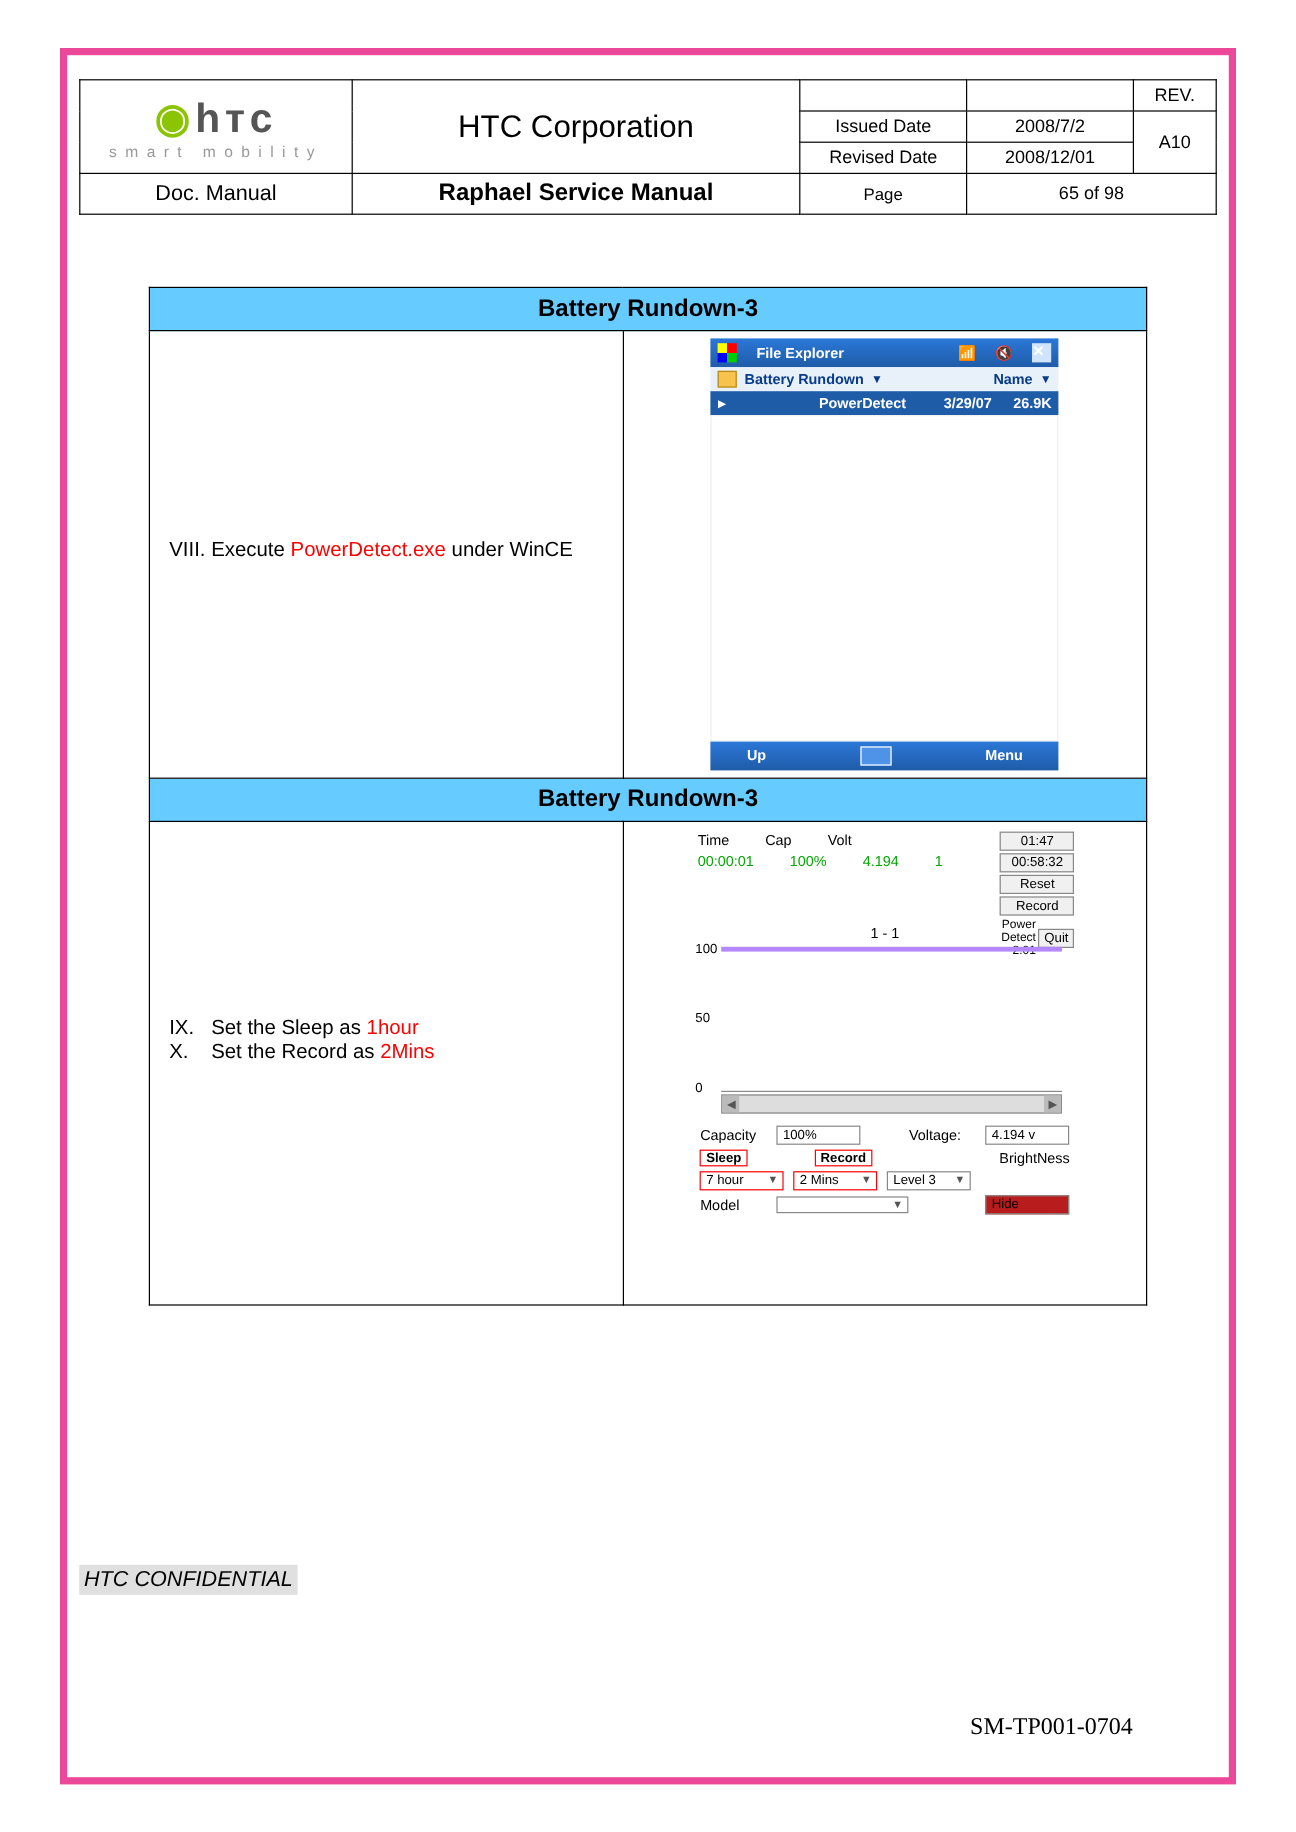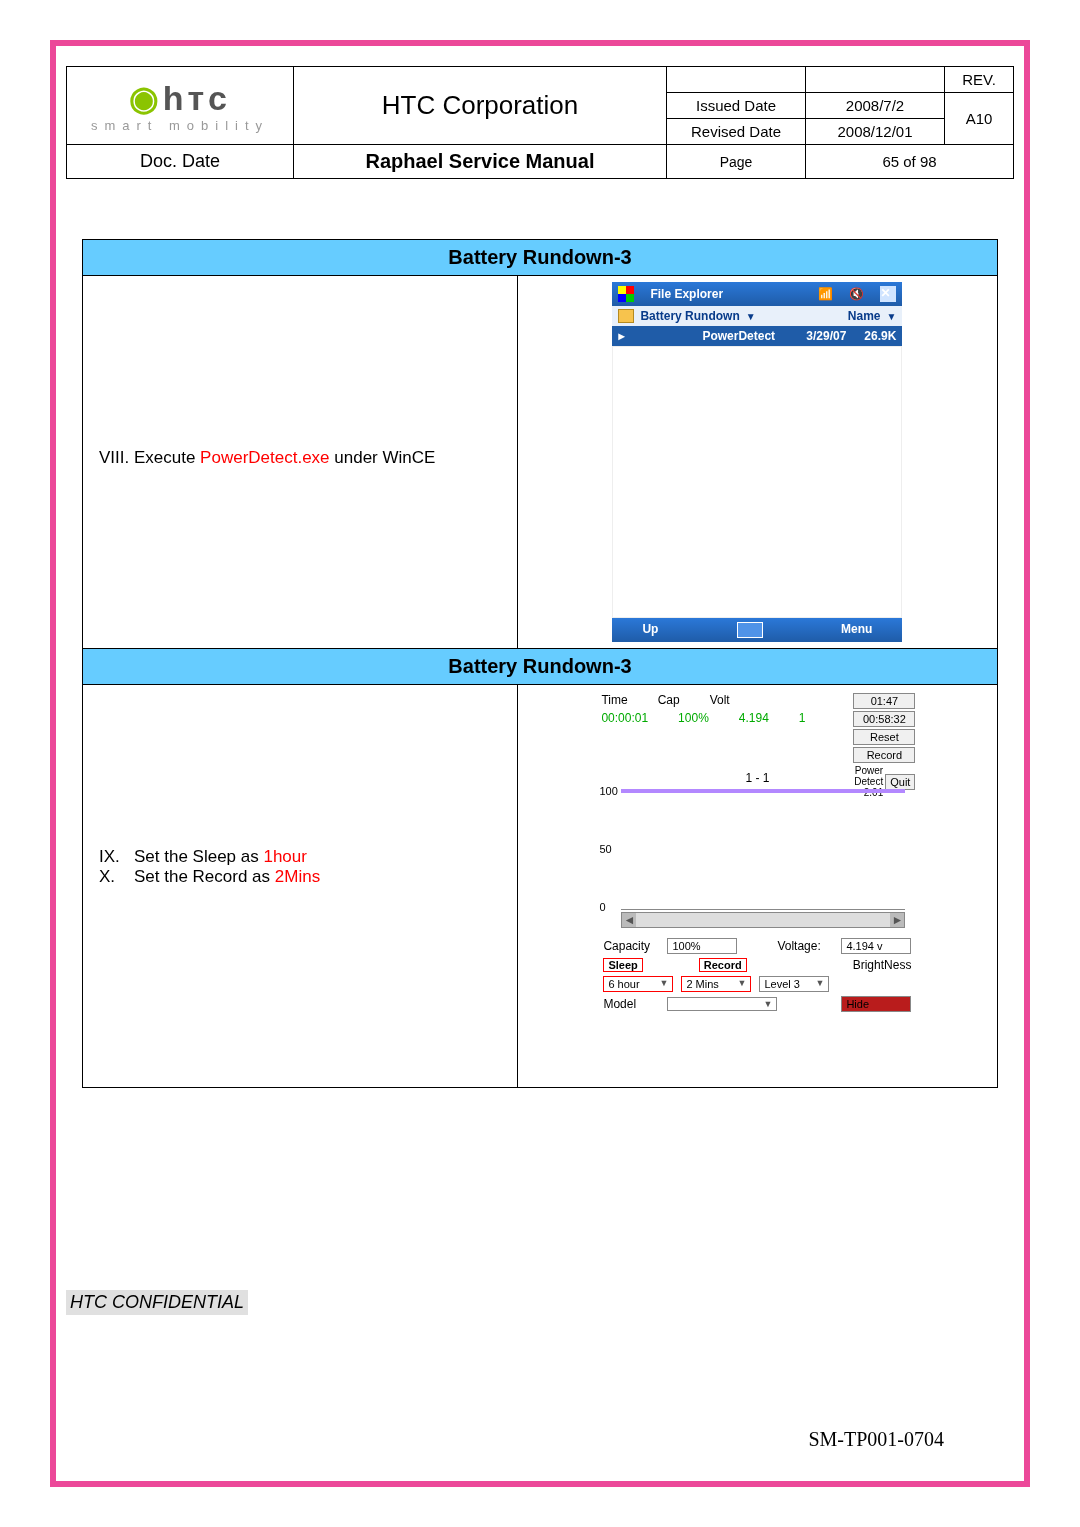--- a/index.html
+++ b/index.html
@@ -1,19 +1,19 @@
 <!DOCTYPE html>
 <html><head>
 <meta charset="utf-8">
 <style>
 body{margin:0;background:#fff;font-family:Arial,sans-serif;color:#000}
 .page{width:1080px;height:1527px;margin:0 auto;position:relative;box-sizing:border-box;padding:40px 50px}
 .outer{border:6px solid #ec4899;height:100%;box-sizing:border-box;padding:20px 10px;position:relative}
 
-.tbl{border-collapse:collapse;width:916px;margin:2px auto}
+.tbl{border-collapse:collapse;width:832px;margin:16px auto}
 .tbl td{border:1px solid #000;vertical-align:top}
 .tbl .title{background:#66ccff;text-align:center;font-weight:bold;font-size:20px;padding:6px}
 .tbl .lft{width:350px;padding:12px 16px;font-size:17px}
 .tbl .rgt{width:410px;padding:6px;text-align:center}
 .red{color:#f00}
 
 .fe{width:290px;margin:0 auto;text-align:left;font-size:12px}
 .fe-top{background:linear-gradient(#2b78d8,#1f5ca8);color:#fff;font-weight:bold;padding:4px 6px;display:flex;align-items:center;gap:16px}
 .fe-top .winflag{width:16px;height:16px;background:conic-gradient(#f00 0 25%,#0c0 25% 50%,#00f 50% 75%,#ff0 75% 100%);display:inline-block}
 .fe-top .spacer{flex:1}
@@ -73,21 +73,21 @@
 <tr>
   <td style="border:1px solid #000;padding:4px;font-size:15px;text-align:center">Issued Date</td>
   <td style="border:1px solid #000;padding:4px;font-size:15px;text-align:center">2008/7/2</td>
   <td rowspan="2" style="border:1px solid #000;text-align:center;font-size:15px">A10</td>
 </tr>
 <tr>
   <td style="border:1px solid #000;padding:4px;font-size:15px;text-align:center">Revised Date</td>
   <td style="border:1px solid #000;padding:4px;font-size:15px;text-align:center">2008/12/01</td>
 </tr>
 <tr>
-  <td style="border:1px solid #000;padding:6px;font-size:18px;text-align:center">Doc. Date</td>
+  <td style="border:1px solid #000;padding:6px;font-size:18px;text-align:center">Doc. Manual</td>
   <td style="border:1px solid #000;font-weight:bold;font-size:20px;text-align:center">Raphael Service Manual</td>
   <td style="border:1px solid #000;padding:4px;font-size:14px;text-align:center">Page</td>
   <td colspan="2" style="border:1px solid #000;padding:4px;font-size:15px;text-align:center">65 of 98</td>
 </tr>
 </tbody>
       </table>
 
 <table class="tbl">
 <tbody>
           <tr>
@@ -184,21 +184,21 @@
         <span class="box">4.194 v</span>
       </div>
       <div class="row accent">
         <span class="lbl">Sleep</span>
         <span style="width:40px"></span>
         <span class="lbl">Record</span>
         <span style="flex:1"></span>
         <span>BrightNess</span>
       </div>
       <div class="row accent">
-        <span class="box dd" style="width:60px">6 hour</span>
+        <span class="box dd" style="width:60px">7 hour</span>
         <span class="box dd" style="width:60px">2 Mins</span>
         <span class="box dd" style="width:60px;border-color:#888">Level 3</span>
       </div>
       <div class="row">
         <label>Model</label>
         <span class="box dd" style="width:100px"></span>
         <span style="flex:1"></span>
         <span class="box" style="background:#b91c1c">Hide</span>
       </div>
     </div>

